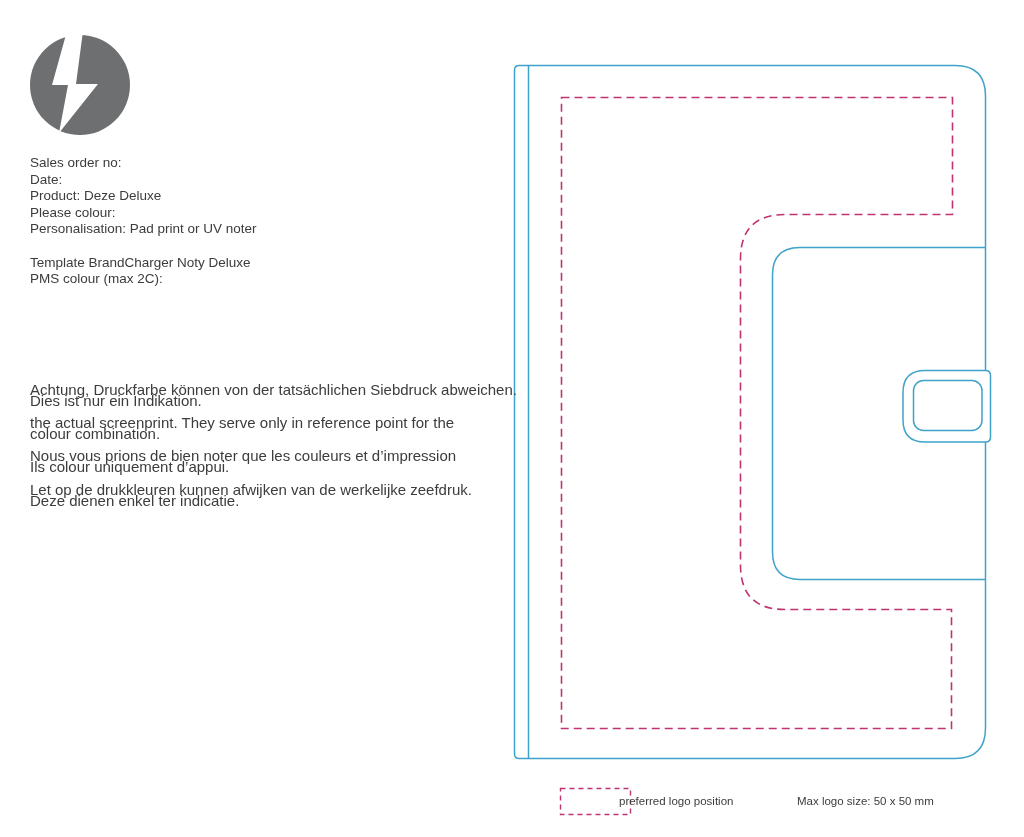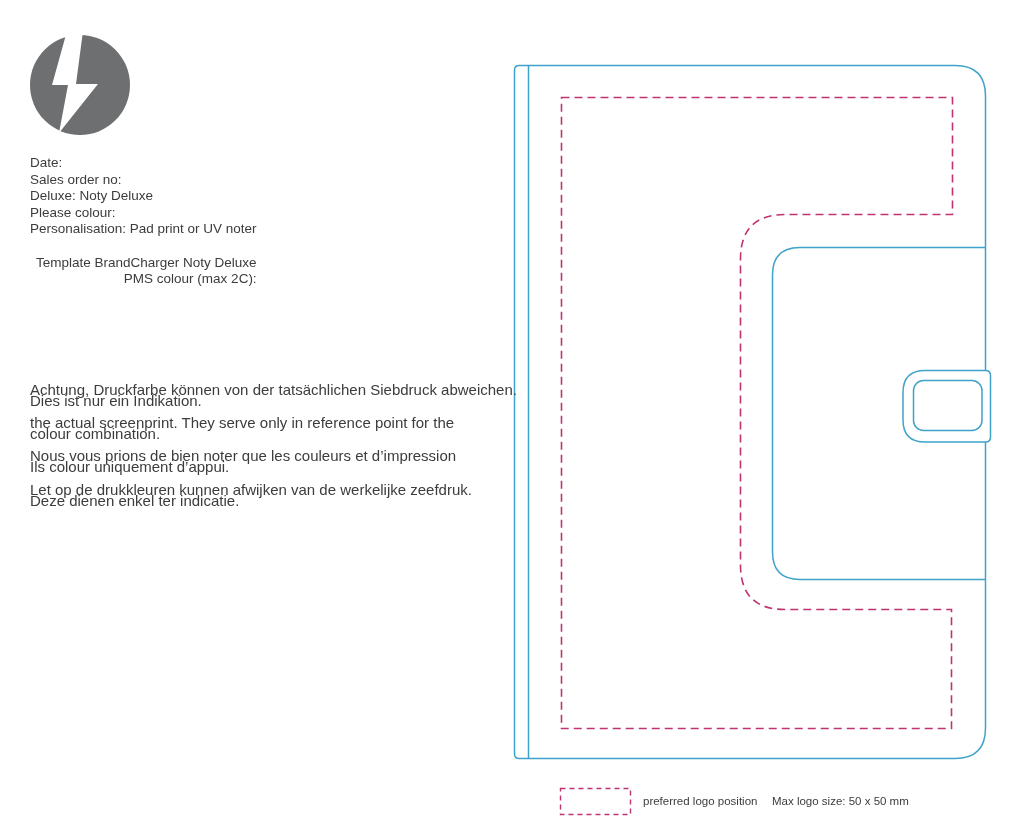--- a/index.html
+++ b/index.html
@@ -48,43 +48,43 @@
   .order-info {
     position: absolute;
     left: 30px;
     top: 155px;
     font-size: 13.5px;
     line-height: 16.6px;
     color: var(--text, #3C3C3C);
     white-space: nowrap;
   }
   .order-info .block { margin-bottom: 16.6px; }
-  .order-info .block:last-child { margin-bottom: 0; text-align: right; }
+  .order-info .block:last-child { margin-bottom: 0; }
 
   .disclaimer {
     position: absolute;
     left: 30px;
     top: 384px;
     width: 340px;
     font-size: 15px;
     line-height: 11.1px;
     color: var(--text, #3C3C3C);
     white-space: nowrap;
   }
   .disclaimer .para { margin-bottom: 11px; }
   .disclaimer .para:last-child { margin-bottom: 3px; }
 
   .legend-label {
     position: absolute;
     font-size: 11.5px;
     color: var(--text, #3C3C3C);
     white-space: nowrap;
   }
-  .legend-preferred { left: 643px; top: 795px; }
-  .legend-maxsize  { left: 772px; top: 795px; }
+  .legend-preferred { left: 619px; top: 795px; }
+  .legend-maxsize  { left: 797px; top: 795px; }
 </style>
 </head>
 <body>
 
 <div class="page">
 
   <svg class="drawing" width="1024" height="837" viewBox="0 0 1024 837">
 
     <g>
       <circle class="logo-circle" cx="80" cy="85" r="50"></circle>
@@ -103,23 +103,23 @@
 
       <path class="cyan-filled" d="M 925 370.5 L 985.5 370.5 Q 990.5 370.5 990.5 375.5 L 990.5 437 Q 990.5 442 985.5 442 L 925 442 Q 903 442 903 420 L 903 392.5 Q 903 370.5 925 370.5 Z"></path>
       <rect class="cyan-filled" x="913.5" y="380.5" width="68.5" height="50" rx="10"></rect>
     </g>
 
     <rect class="magenta-dash-small" x="560.5" y="788.5" width="70" height="26"></rect>
   </svg>
 
   <div class="order-info">
     <div class="block">
+      <div>Sales order no:</div>
       <div>Date:</div>
-      <div>Sales order no:</div>
-      <div>Deluxe: Noty Deluxe</div>
+      <div>Product: Deze Deluxe</div>
       <div>Please colour:</div>
       <div>Personalisation: Pad print or UV noter</div>
     </div>
     <div class="block">
       <div>Template BrandCharger Noty Deluxe</div>
       <div>PMS colour (max 2C):</div>
     </div>
   </div>
 
   <div class="disclaimer">

